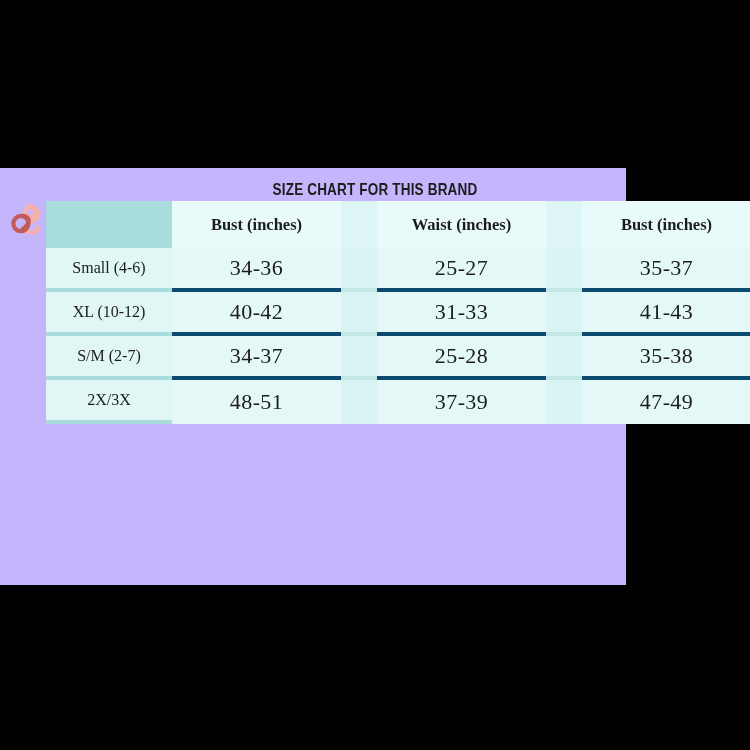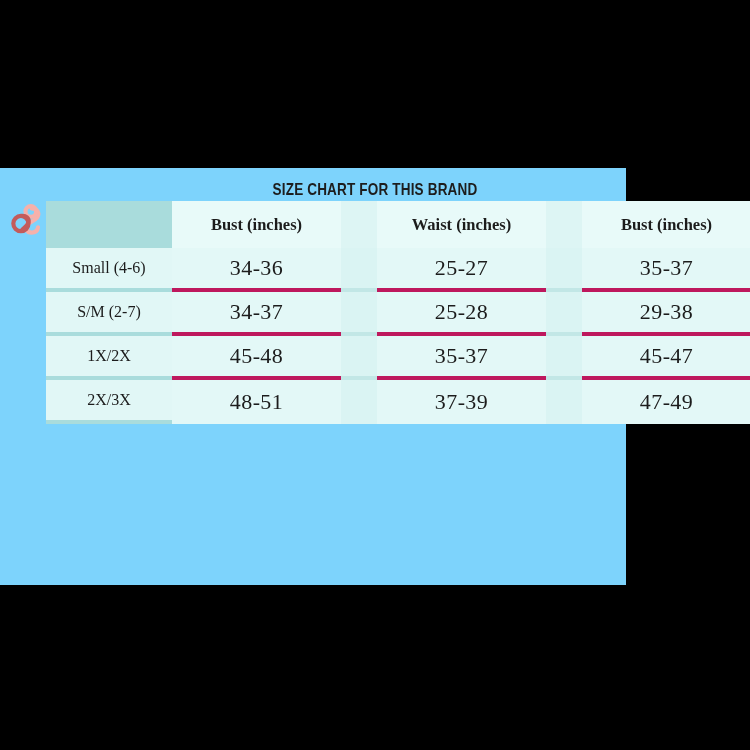--- a/index.html
+++ b/index.html
@@ -22,21 +22,21 @@
     background: #000000;
   }
 
   
   #card {
     position: absolute;
     left: 0;
     top: 168px;
     width: 626px;
     height: 417px;
-    background: #7dd3fc;
+    background: #c4b5fd;
     box-sizing: border-box;
   }
 
   
   #chart-title {
     position: absolute;
     left: 0;
     top: 12px;
     width: 750px;
     text-align: center;
@@ -132,21 +132,21 @@
   }
 
   
   .cell.data {
     font-size: 22px;
     letter-spacing: 0.4px;
   }
 
   
   tr.body-row .cell {
-    border-bottom: 4px solid #be185d;
+    border-bottom: 4px solid #0c4a6e;
   }
   tr.body-row .cell.spacer {
     border-bottom: 4px solid #c2e7e6;
   }
   tr.body-row:last-child .cell {
     border-bottom: none;
   }
   tr.body-row .cell.label {
     border-bottom: 4px solid #a9dcdc;
     text-align: center;
@@ -196,34 +196,34 @@
       <tbody>
         <tr class="body-row">
           <td class="cell label">Small (4-6)</td>
           <td class="cell data">34-36</td>
           <td class="cell spacer"></td>
           <td class="cell data">25-27</td>
           <td class="cell spacer"></td>
           <td class="cell data">35-37</td>
         </tr>
         <tr class="body-row">
+          <td class="cell label">XL (10-12)</td>
+          <td class="cell data">40-42</td>
+          <td class="cell spacer"></td>
+          <td class="cell data">31-33</td>
+          <td class="cell spacer"></td>
+          <td class="cell data">41-43</td>
+        </tr>
+        <tr class="body-row">
           <td class="cell label">S/M (2-7)</td>
           <td class="cell data">34-37</td>
           <td class="cell spacer"></td>
           <td class="cell data">25-28</td>
           <td class="cell spacer"></td>
-          <td class="cell data">29-38</td>
-        </tr>
-        <tr class="body-row">
-          <td class="cell label">1X/2X</td>
-          <td class="cell data">45-48</td>
-          <td class="cell spacer"></td>
-          <td class="cell data">35-37</td>
-          <td class="cell spacer"></td>
-          <td class="cell data">45-47</td>
+          <td class="cell data">35-38</td>
         </tr>
         <tr class="body-row">
           <td class="cell label">2X/3X</td>
           <td class="cell data">48-51</td>
           <td class="cell spacer"></td>
           <td class="cell data">37-39</td>
           <td class="cell spacer"></td>
           <td class="cell data">47-49</td>
         </tr>
       </tbody>

